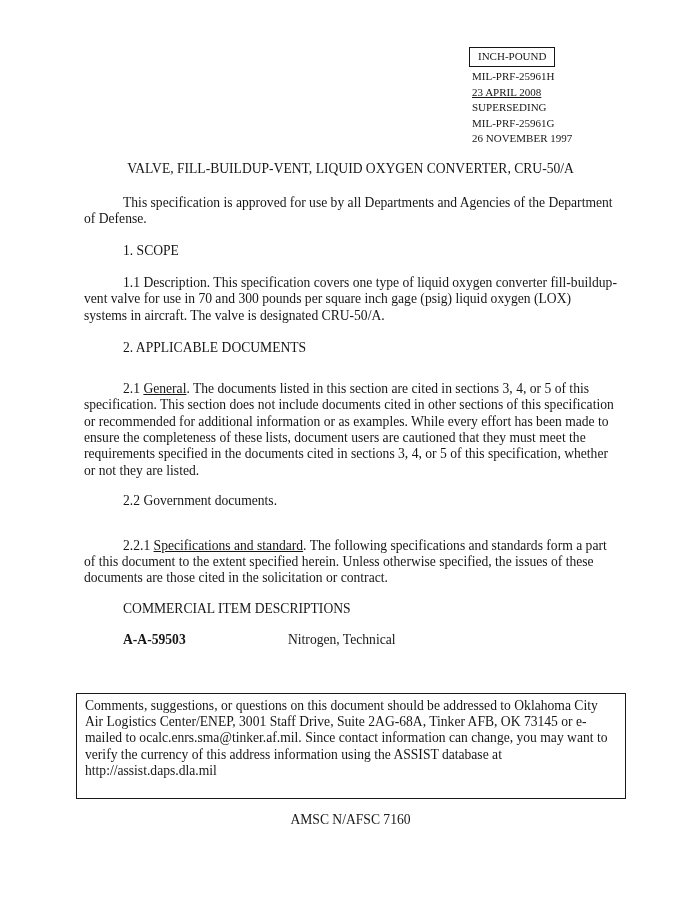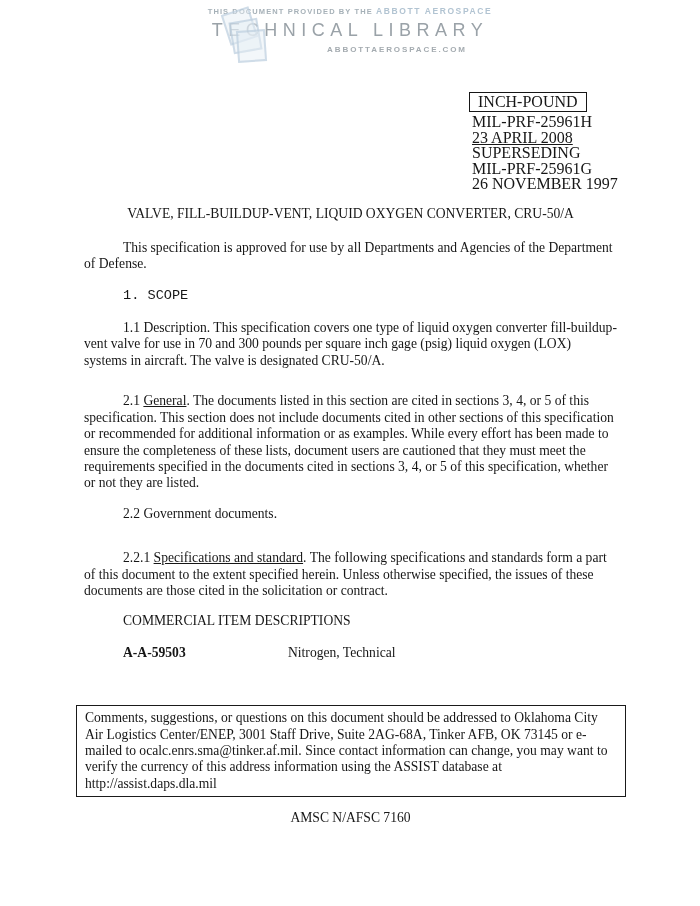--- a/index.html
+++ b/index.html
@@ -29,85 +29,73 @@
   .wm-sheet {
     position:absolute; width:25px; height:28px;
     border:2px solid rgba(172,194,213,0.50);
     background:rgba(229,238,245,0.45);
   }
   .wm-sheet.s1 { left:1px;  top:1px;  transform:rotate(-18deg); }
   .wm-sheet.s2 { left:7px;  top:11px; transform:rotate(-10deg); }
   .wm-sheet.s3 { left:13px; top:21px; transform:rotate(-4deg);  }
 
   
-  .doc-id { width:150px; margin:92px -5px 0 auto; font-size:16px; line-height:15.4px; }
+  .doc-id { width:150px; margin:47px -5px 0 auto; font-size:11px; line-height:15.4px; }
   .stamp { display:inline-block; border:1px solid #161616; padding:1px 8px 2px; margin:0 0 2px -3px; }
   .u { text-decoration:underline; }
 
   
   .center { text-align:center; }
   .spec-type   { margin-top:25px; }
   .subject     { margin-top:15px; }
   .approval    { margin-top:17px; text-indent:39px; }
-  .h-scope     { margin-top:15px; text-indent:39px;font-family:Liberation Mono, monospace; }
+  .h-scope     { margin-top:15px; text-indent:39px; }
   .para-desc   { margin-top:16px; text-indent:39px; }
   .h-appl      { margin-top:16px; text-indent:39px; }
   .para-gen    { margin-top:24px; text-indent:39px; }
   .para-gov    { margin-top:14px; text-indent:39px; }
   .para-specs  { margin-top:28px; text-indent:39px; }
   .h-comm      { margin-top:14px; text-indent:39px; }
   .cid-row     { margin-top:15px; padding-left:39px; display:flex; }
   .cid-code    { width:165px; flex:0 0 auto;font-weight:bold; }
 
   p { margin:0; }
 
   
   .contact-box {
     margin:44px -9px 0 -8px;
     border:1.5px solid #1a1a1a;
-    padding:4px 10px 4px 8px;
+    padding:4px 10px 18px 8px;
   }
   .footer-row { display:flex; justify-content:center; margin-top:13px; }
 </style>
 </head>
 <body>
 
 <div class="page">
 
-  <div class="watermark">
-    <div class="wm-logo">
-      <div class="wm-sheet s1"></div>
-      <div class="wm-sheet s2"></div>
-      <div class="wm-sheet s3"></div>
-    </div>
-    <div class="wm-l1">
-      <span>THIS DOCUMENT PROVIDED BY THE</span>
-      <span class="wm-brand">ABBOTT AEROSPACE</span>
-    </div>
-    <div class="wm-title">TECHNICAL LIBRARY</div>
-    <div><span class="wm-site">ABBOTTAEROSPACE.COM</span></div>
-  </div>
 
   <div class="content">
 
     <div class="doc-id">
       <span class="stamp">INCH-POUND</span>
       <div>MIL-PRF-25961H</div>
       <div class="u">23 APRIL 2008</div>
       <div>SUPERSEDING</div>
       <div>MIL-PRF-25961G</div>
       <div>26 NOVEMBER 1997</div>
     </div>
 
     <p class="center subject">VALVE, FILL-BUILDUP-VENT, LIQUID OXYGEN CONVERTER, CRU-50/A</p>
     <p class="approval">This specification is approved for use by all Departments and Agencies of the Department of Defense.</p>
 
     <p class="h-scope">1. SCOPE</p>
     <p class="para-desc">1.1 Description. This specification covers one type of liquid oxygen converter fill-buildup-vent valve for use in 70 and 300 pounds per square inch gage (psig) liquid oxygen (LOX) systems in aircraft. The valve is designated CRU-50/A.</p>
 
+    <p class="h-appl">2. APPLICABLE DOCUMENTS</p>
     <p class="para-gen"><span>2.1 </span><span class="u">General</span><span>. The documents listed in this section are cited in sections 3, 4, or 5 of this specification. This section does not include documents cited in other sections of this specification or recommended for additional information or as examples. While every effort has been made to ensure the completeness of these lists, document users are cautioned that they must meet the requirements specified in the documents cited in sections 3, 4, or 5 of this specification, whether or not they are listed.</span></p>
     <p class="para-gov">2.2 Government documents.</p>
     <p class="para-specs"><span>2.2.1 </span><span class="u">Specifications and standard</span><span>. The following specifications and standards form a part of this document to the extent specified herein. Unless otherwise specified, the issues of these documents are those cited in the solicitation or contract.</span></p>
 
     <p class="h-comm">COMMERCIAL ITEM DESCRIPTIONS</p>
     <div class="cid-row">
       <span class="cid-code">A-A-59503</span>
       <span>Nitrogen, Technical</span>
     </div>
 

